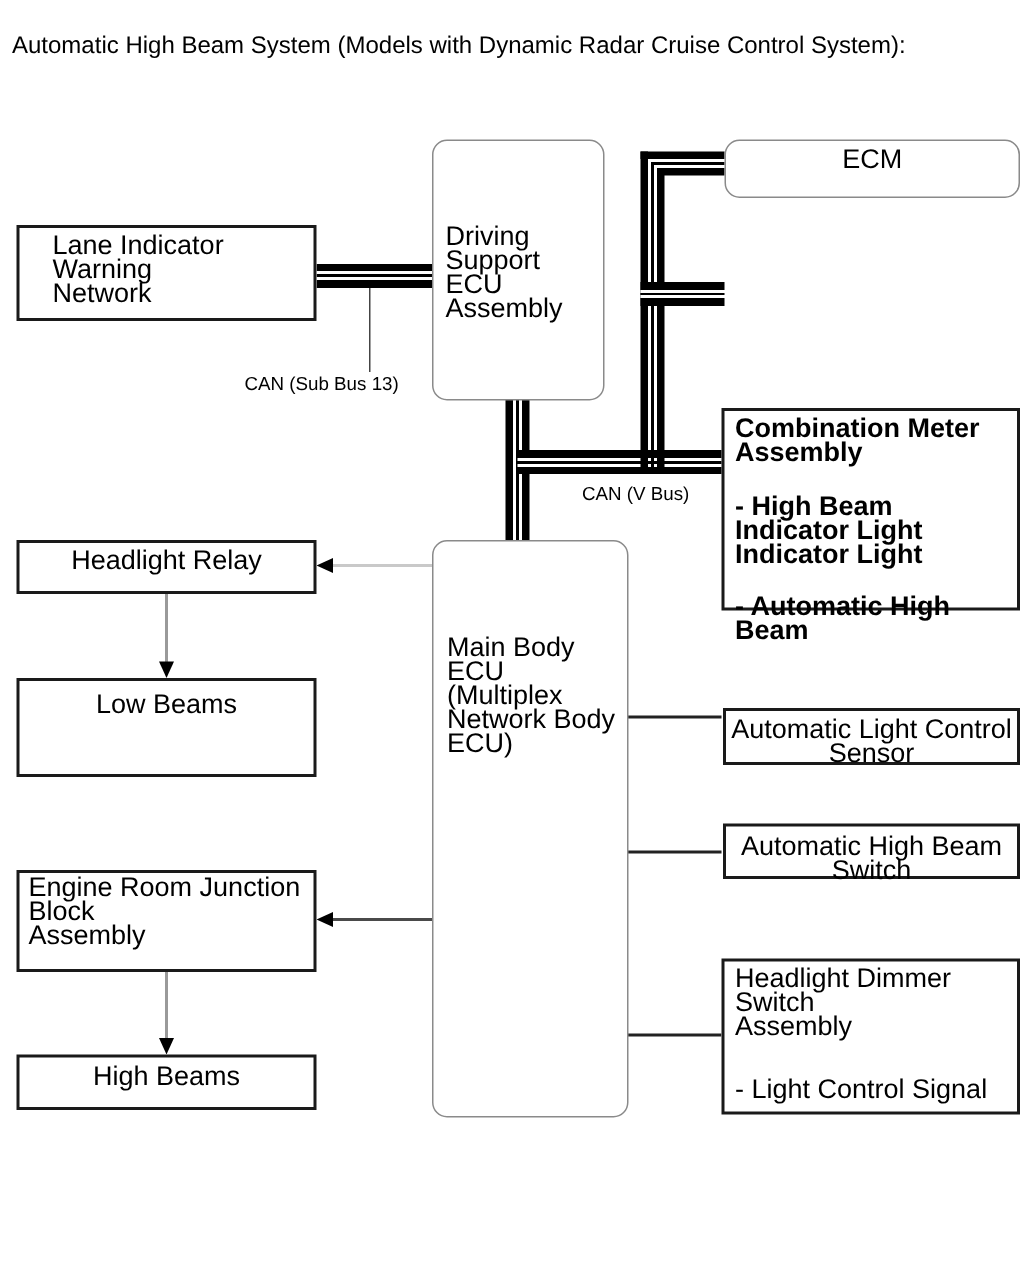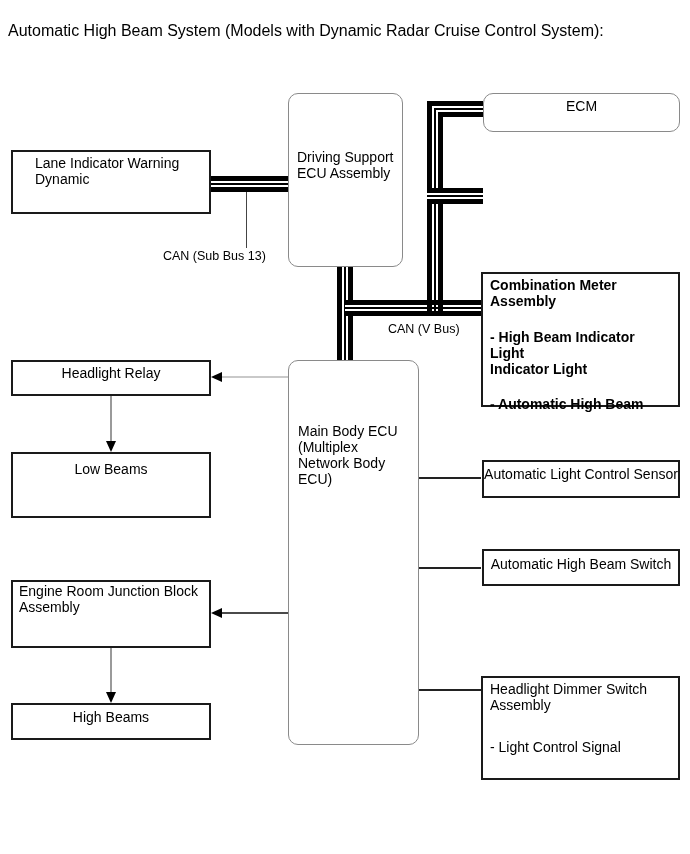--- a/index.html
+++ b/index.html
@@ -2,21 +2,21 @@
 <html><head>
 <meta charset="utf-8">
 <style>
   html,body{margin:0;padding:0;background:#fff;}
   #canvas{
     position:relative;width:690px;height:854px;background:#ffffff;
     font-family:"Liberation Sans","DejaVu Sans",sans-serif;color:#000;
     overflow:hidden;
   }
   .title{position:absolute;font-size:16px;white-space:nowrap;}
-  .box{position:absolute;background:#fff;box-sizing:border-box;font-size:14px;line-height:16px;}
+  .box{position:absolute;background:#fff;box-sizing:border-box;font-size:18px;line-height:16px;}
   .sq{border:2px solid #1a1a1a;}
   .rd{border:1.5px solid #8a8a8a;border-radius:10px;}
   .tc{text-align:center;}
   .line{display:block;}
   
   .bus-h{position:absolute;height:16px;
     background:linear-gradient(to bottom,#000 0 5px,#fff 5px 7px,#000 7px 9px,#fff 9px 11px,#000 11px 16px);}
   .bus-v{position:absolute;width:16px;
     background:linear-gradient(to right,#000 0 5px,#fff 5px 7px,#000 7px 9px,#fff 9px 11px,#000 11px 16px);}
   .Lseg{position:absolute;box-sizing:border-box;background:transparent;}
@@ -63,21 +63,21 @@
   <div class="ah-left" style="left:404px;top:473px;"></div>
 
   <div class="arr-line-h" style="left:413px;top:567px;width:68px;height:1.5px;background:#222;"></div>
   <div class="ah-left" style="left:404px;top:563px;"></div>
 
   <div class="arr-line-h" style="left:413px;top:689px;width:68px;height:1.5px;background:#222;"></div>
   <div class="ah-left" style="left:404px;top:685px;"></div>
 
   <div class="box sq" style="left:11px;top:150px;width:200px;height:64px;padding:3px 4px 0 22px;">
     <span class="line">Lane Indicator Warning</span>
-    <span class="line">Dynamic</span>
+    <span class="line">Network</span>
   </div>
 
   <div class="box rd" style="left:288px;top:93px;width:115px;height:174px;padding:55px 4px 0 8px;">
     <span class="line">Driving Support</span>
     <span class="line">ECU Assembly</span>
   </div>
 
   <div class="box rd tc" style="left:483px;top:93px;width:197px;height:39px;padding-top:4px;">
     <span class="line">ECM</span>
   </div>
@@ -98,36 +98,36 @@
     <span class="line">Low Beams</span>
   </div>
 
   <div class="box rd" style="left:288px;top:360px;width:131px;height:385px;padding:62px 4px 0 9px;">
     <span class="line">Main Body ECU</span>
     <span class="line">(Multiplex</span>
     <span class="line">Network Body</span>
     <span class="line">ECU)</span>
   </div>
 
-  <div class="box sq tc" style="left:482px;top:460px;width:198px;height:38px;padding-top:4px;">
+  <div class="box sq tc" style="left:482px;top:472px;width:198px;height:38px;padding-top:4px;">
     <span class="line">Automatic Light Control Sensor</span>
   </div>
 
   <div class="box sq tc" style="left:482px;top:549px;width:198px;height:37px;padding-top:5px;">
     <span class="line">Automatic High Beam Switch</span>
   </div>
 
   <div class="box sq" style="left:11px;top:580px;width:200px;height:68px;padding:1px 4px 0 6px;">
     <span class="line">Engine Room Junction Block</span>
     <span class="line">Assembly</span>
   </div>
 
   <div class="box sq tc" style="left:11px;top:703px;width:200px;height:37px;padding-top:4px;">
     <span class="line">High Beams</span>
   </div>
 
-  <div class="box sq" style="left:481px;top:676px;width:199px;height:104px;padding:3px 6px 0 7px;">
+  <div class="box sq" style="left:481px;top:639px;width:199px;height:104px;padding:3px 6px 0 7px;">
     <span class="line">Headlight Dimmer Switch</span>
     <span class="line">Assembly</span>
     <span class="line" style="margin-top:26px;">- Light Control Signal</span>
   </div>
 
 </div>
 
 </body></html>

